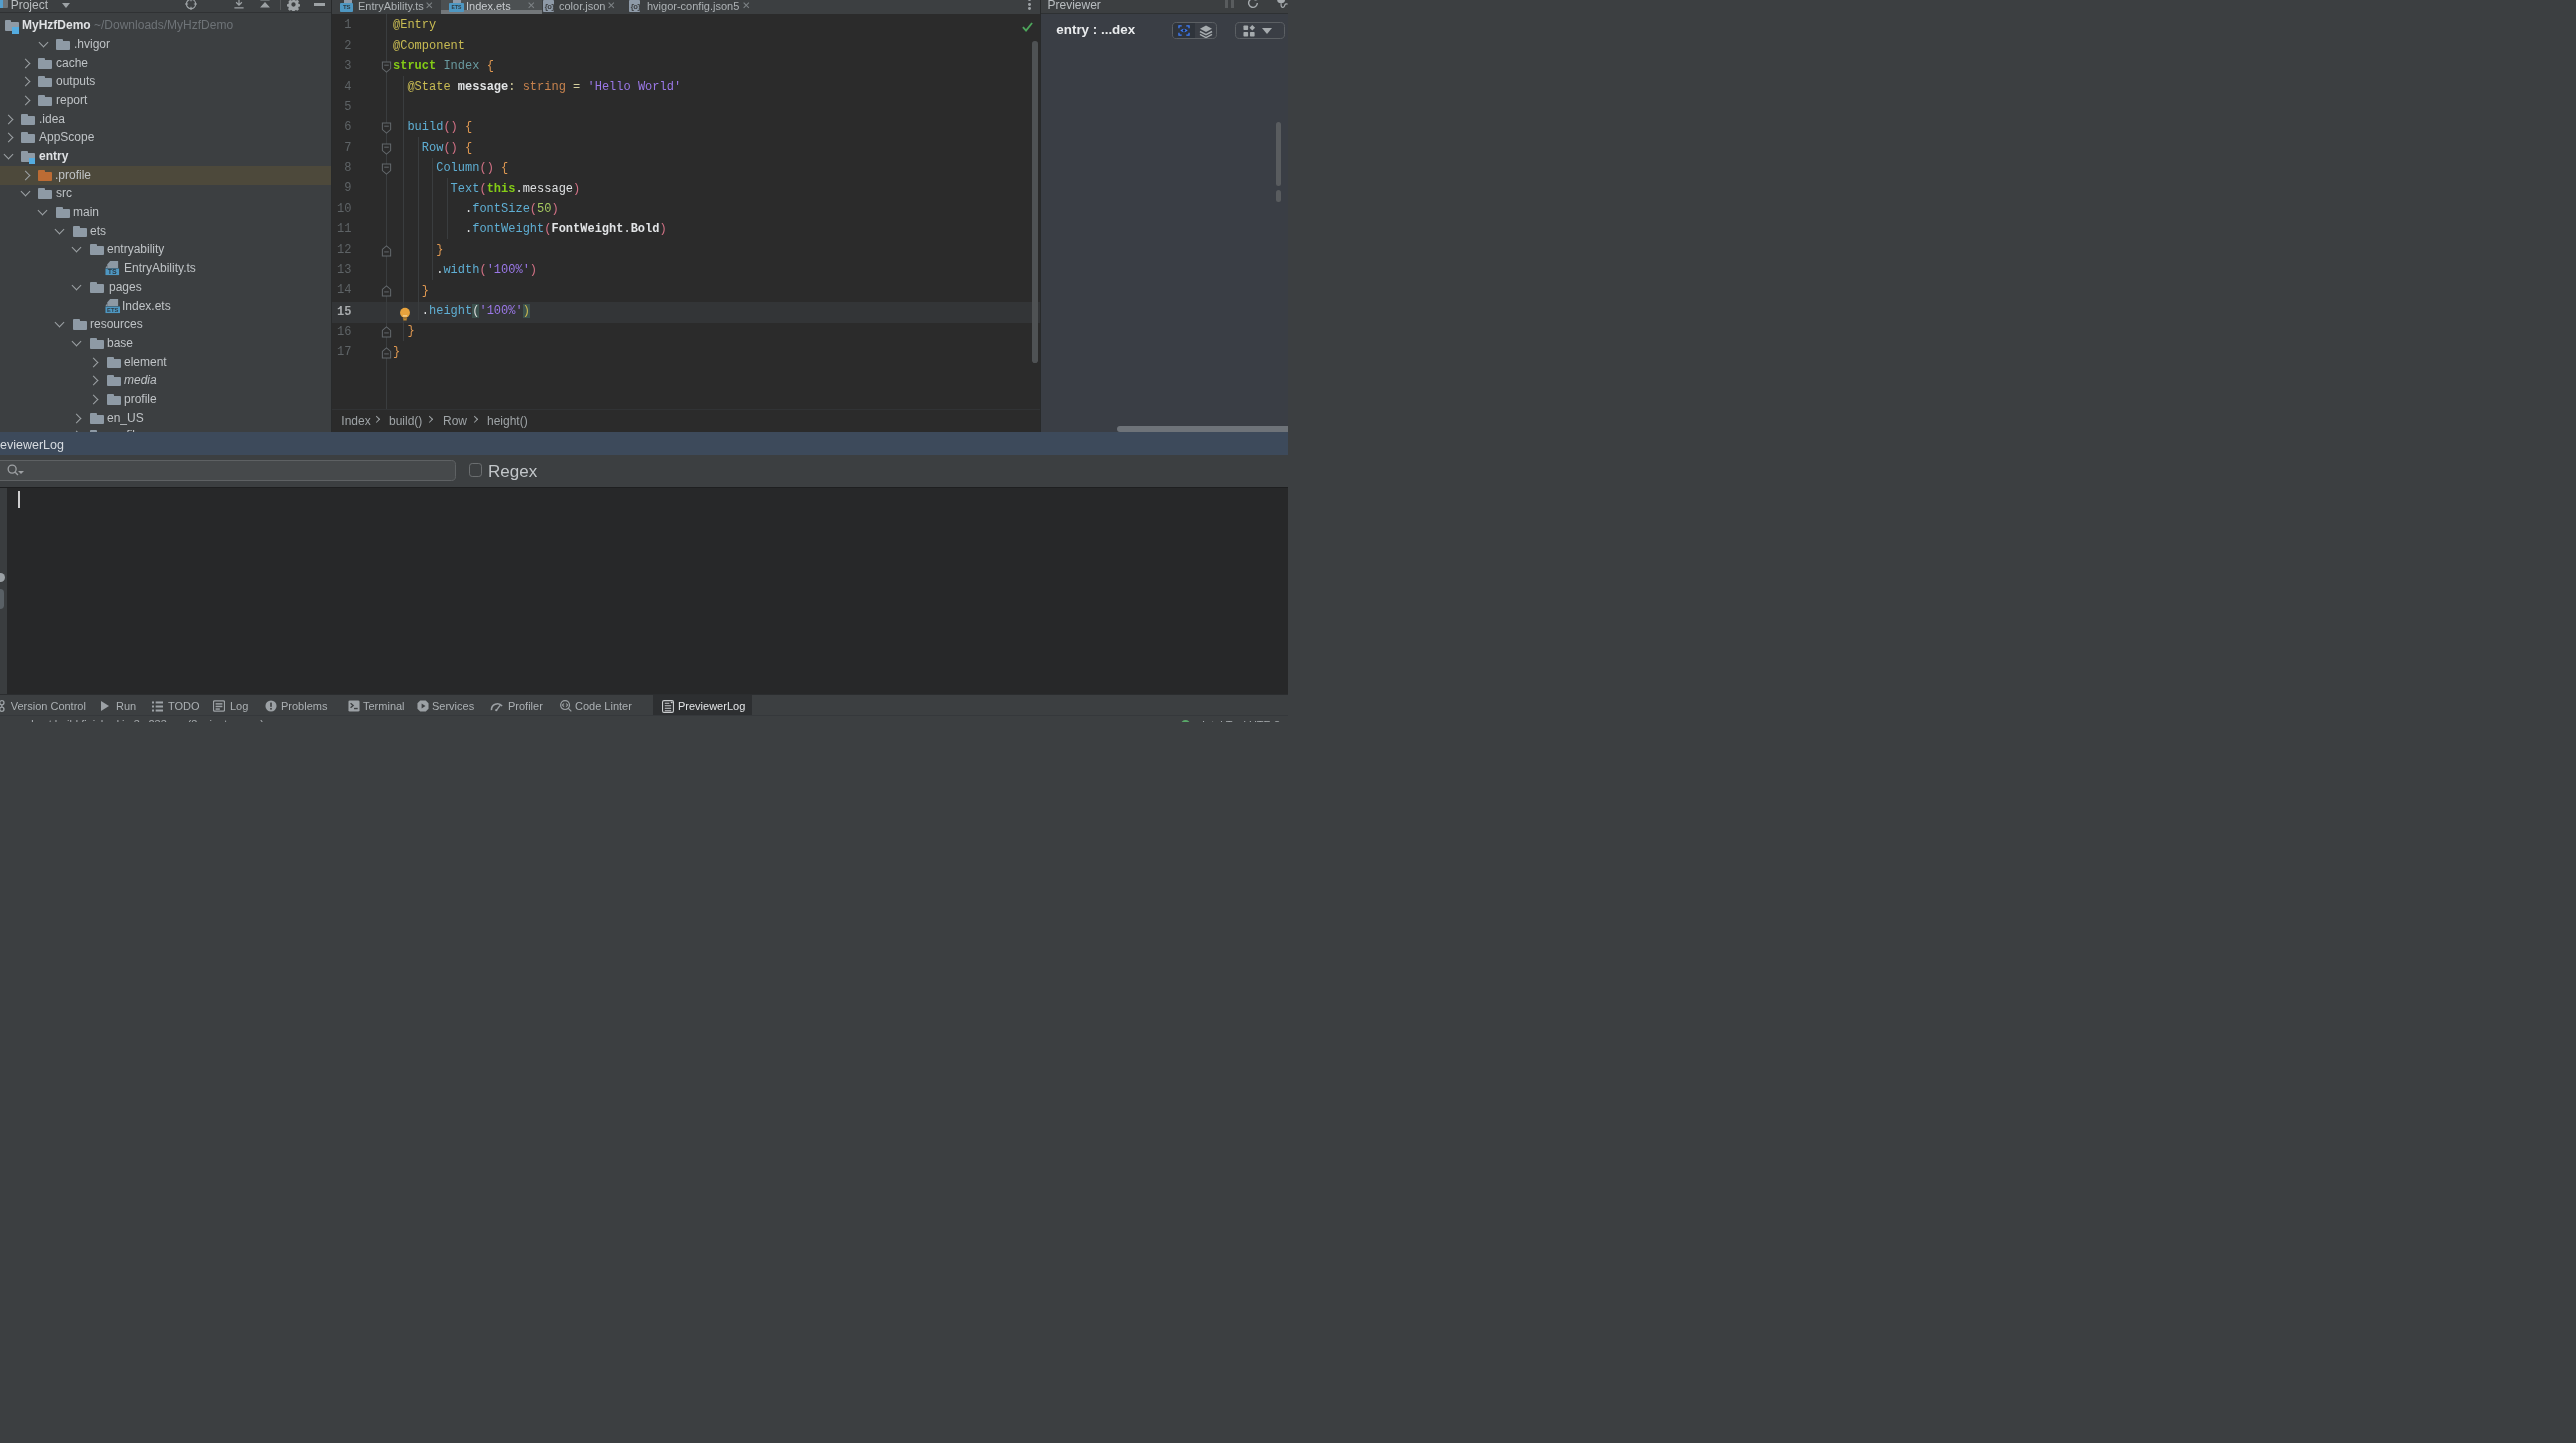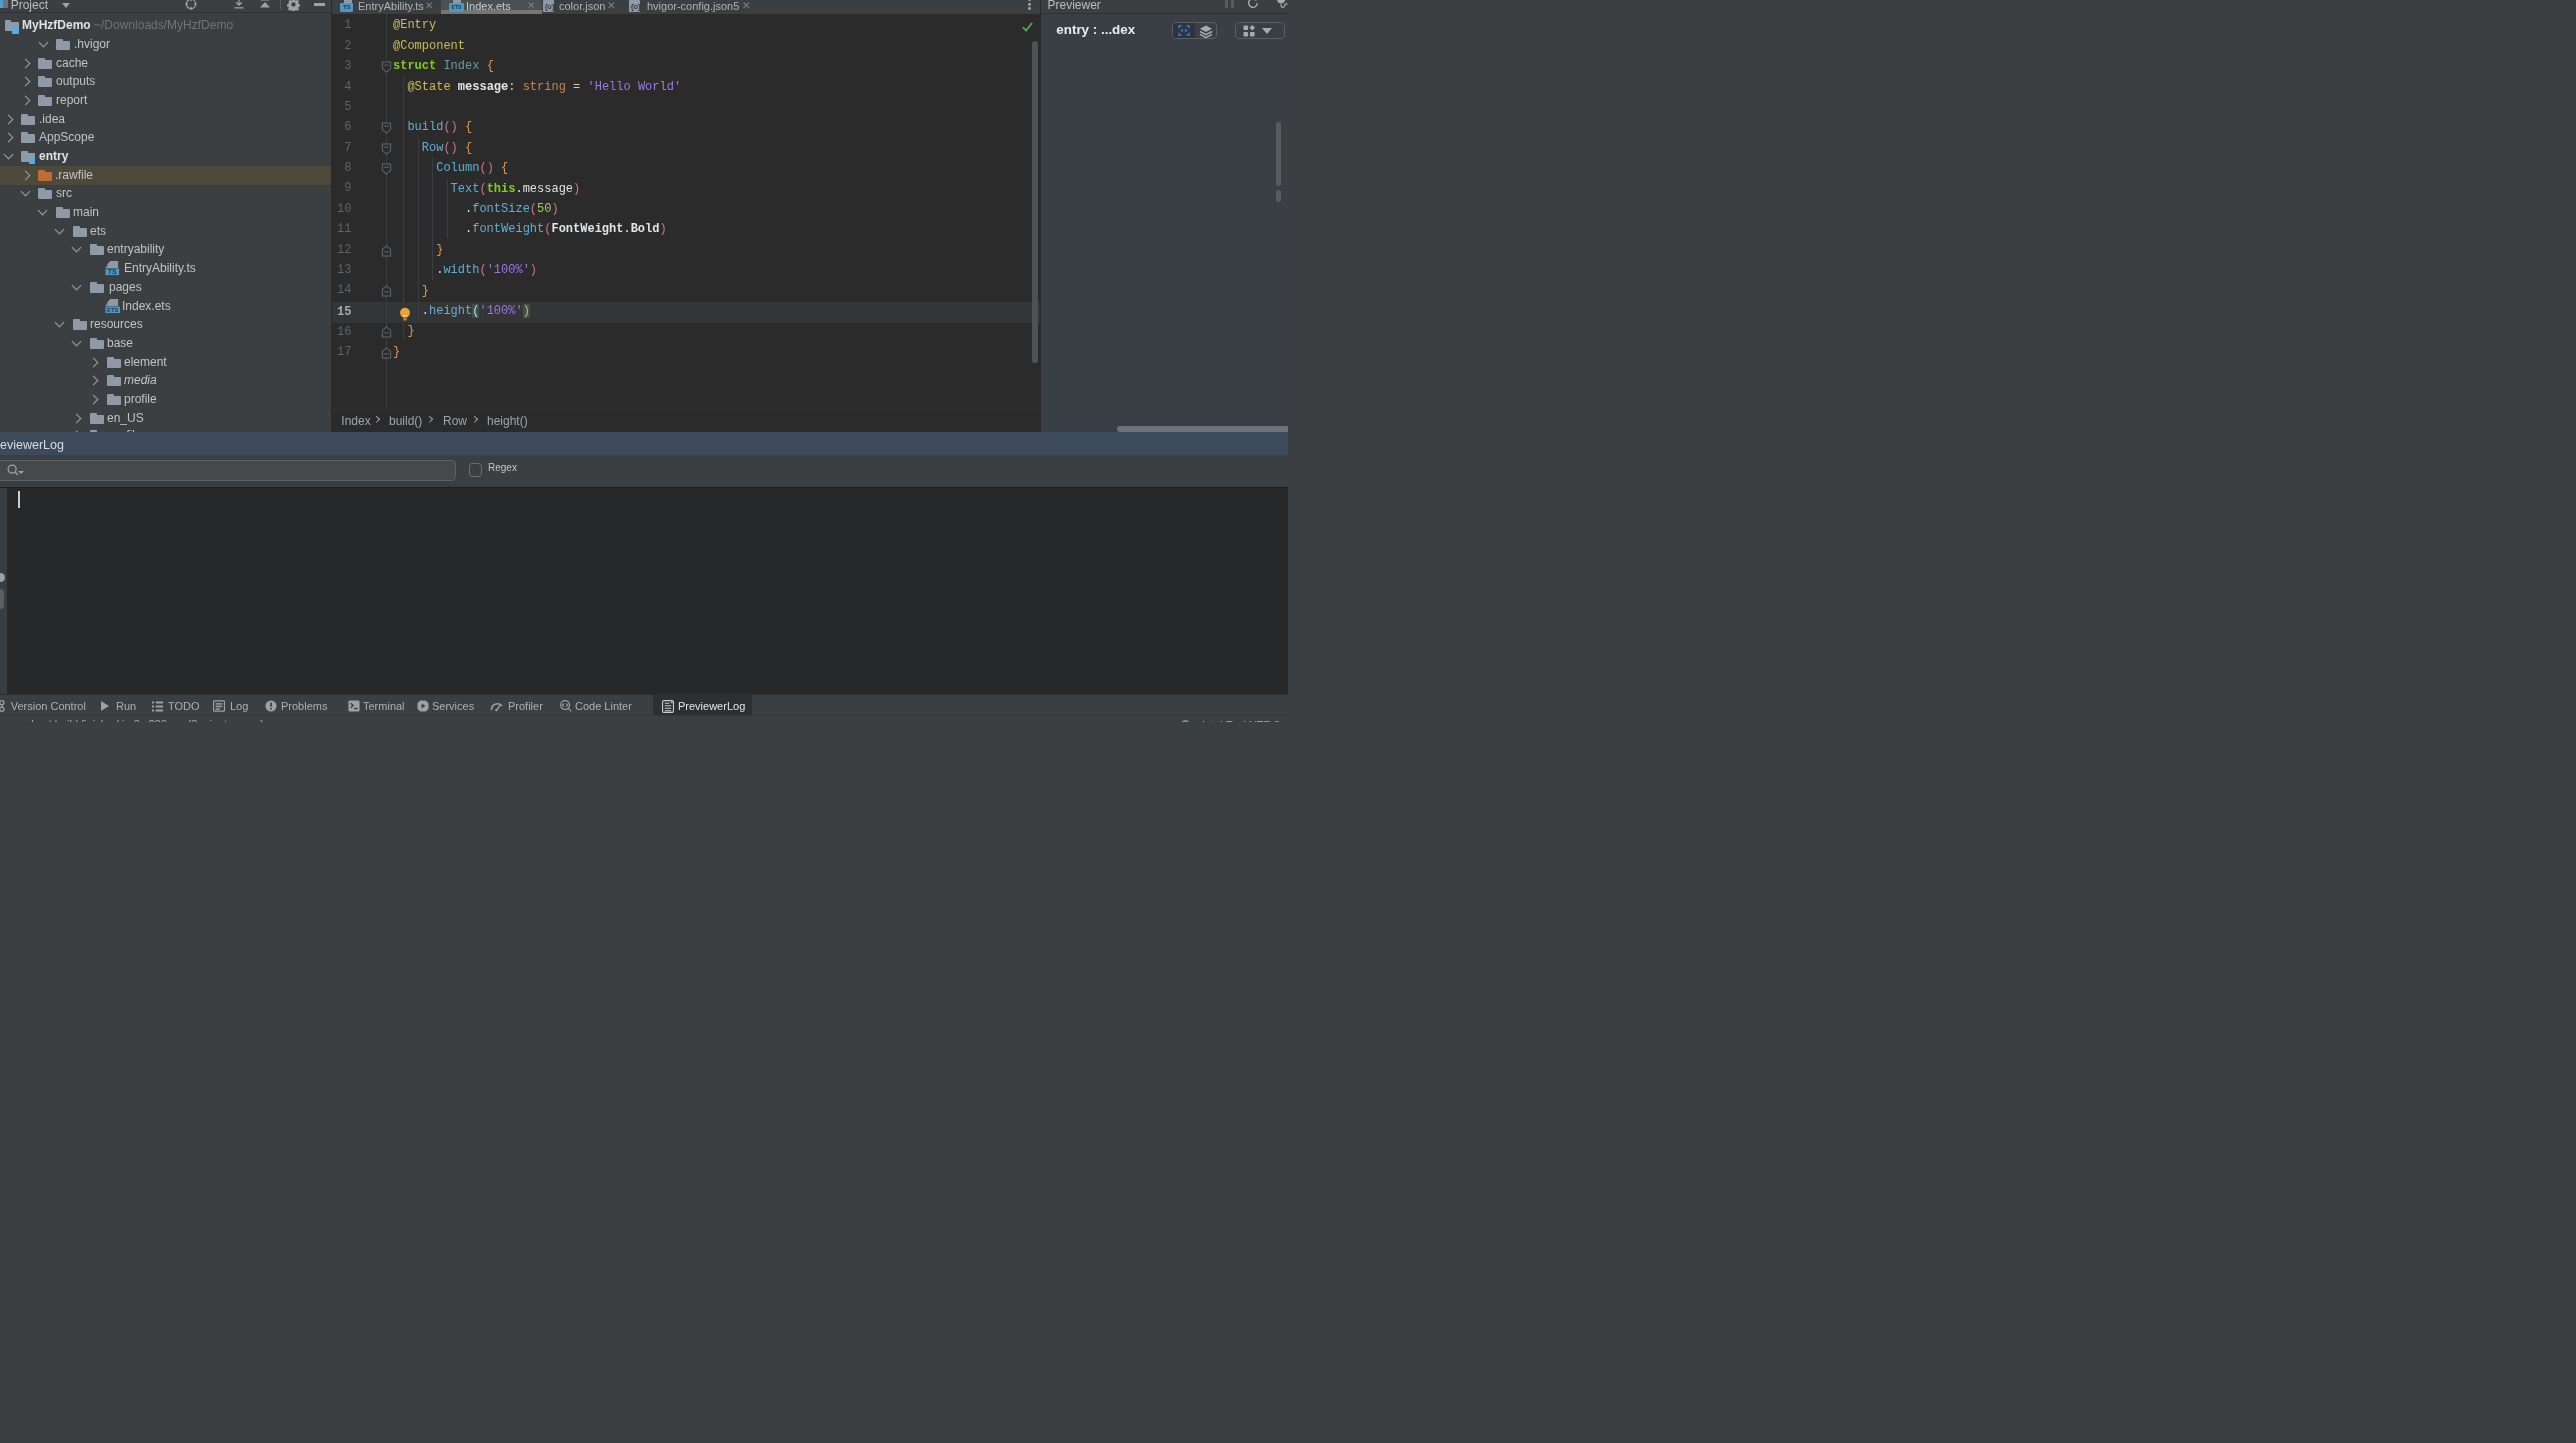--- a/index.html
+++ b/index.html
@@ -157,21 +157,21 @@
           <div class="sq"></div>
         </div>
       <div class="txt b" style="left:39px;">entry</div>
     </div>
     <div class="trow" style="top:153px;background:#4D493B;">
       <div class="chev c" style="left:22px;top:5.6px;"></div>
       <div class="fold or" style="left:38px;top:3.7px;">
           <div class="tab"></div>
           <div class="bod"></div>
         </div>
-      <div class="txt" style="left:55px;">.rawfile</div>
+      <div class="txt" style="left:55px;">.profile</div>
     </div>
     <div class="trow" style="top:171px;">
       <div class="chev e" style="left:22px;top:4.2px;"></div>
       <div class="fold" style="left:38px;top:3.7px;">
           <div class="tab"></div>
           <div class="bod"></div>
         </div>
       <div class="txt" style="left:56px;">src</div>
     </div>
     <div class="trow" style="top:190px;">
@@ -472,21 +472,21 @@
   </div>
 
   <div id="searchrow">
     <div class="abs" style="left:-4.6px;top:4.6px;width:461px;height:21px;background:#46494B;border:0.9px solid #5E6163;border-radius:4.6px;"></div>
     <svg class="abs" style="left:6.5px;top:8.8px;" width="14" height="13" viewBox="0 0 15 14" fill="none" stroke="#9DA0A3" stroke-width="1.4">
         <circle cx="5.5" cy="5.5" r="4.3"></circle>
         <path d="M8.8 8.8l3 3"></path>
       </svg>
     <div class="abs" style="left:18px;top:16px;width:0;height:0;border-left:3px solid transparent;border-right:3px solid transparent;border-top:3.7px solid #9DA0A3;"></div>
     <div class="abs" style="left:469px;top:8.3px;width:13.4px;height:13.4px;border:1.4px solid #6B6E70;border-radius:3.2px;"></div>
-    <div class="abs" style="left:488px;top:7px;font-size:10px;color:#C2C6C9;">Regex</div>
+    <div class="abs" style="left:488px;top:7px;font-size:17px;color:#C2C6C9;">Regex</div>
   </div>
 
   <div id="console">
     <div class="abs" style="left:0;top:0;width:7.4px;height:207px;background:#3A3D3F;"></div>
     <div class="abs" style="left:-4.6px;top:85px;width:9.3px;height:9.3px;border-radius:50%;background:#9BA1A5;"></div>
     <div class="abs" style="left:-5.6px;top:101px;width:9.7px;height:20px;border-radius:3.7px;background:#596065;"></div>
     <div class="abs" style="left:18px;top:2.8px;width:2px;height:17px;background:#CFCFCF;"></div>
   </div>
 
   <div id="btoolbar">

